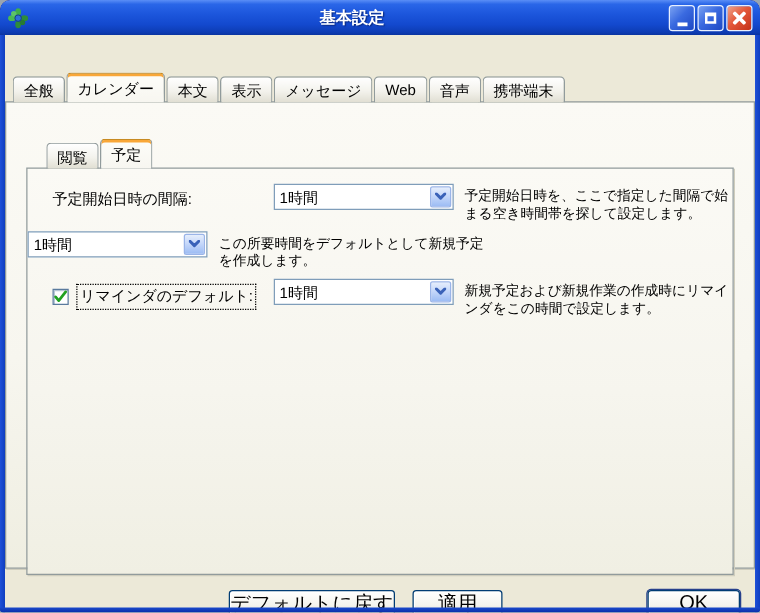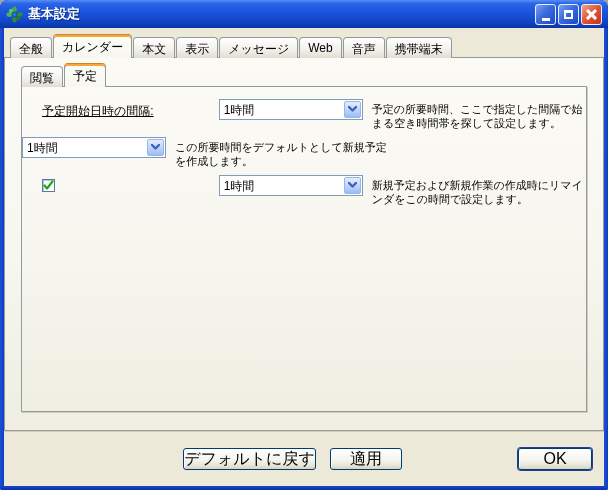--- a/index.html
+++ b/index.html
@@ -16,20 +16,21 @@
   .frame-left,.frame-right,.frame-bottom { position:absolute; background:linear-gradient(90deg,#1e50d8,#0f3ec0); z-index:5; }
   .frame-left { left:0; top:28px; bottom:0; width:4px; }
   .frame-right { right:0; top:28px; bottom:0; width:4px; }
   .frame-bottom { left:0; right:0; bottom:0; height:4px; background:linear-gradient(180deg,#1a49cc,#0a2fa8); }
 
   
   .titlebar {
     position:relative; height:28px; padding:0 6px; display:flex; align-items:center;
     background:linear-gradient(180deg,#5a8ef6 0%, #2a66e8 12%, #1c56dc 40%, #1349ce 70%, #0d3cb4 92%, #0a34a0 100%);
     border-radius:8px 8px 0 0;
+    text-align:center;
   }
   .title-icon { width:17px; height:17px; margin-right:5px; flex:0 0 auto; }
   .title-text { color:#fff; font-weight:bold; font-size:13px; text-shadow:1px 1px 1px #0a2a80; flex:1 1 auto; }
   .title-buttons { display:flex; gap:2px; }
   .tb {
     width:21px; height:21px; border-radius:3px; border:1px solid #e8f0ff;
     display:flex; align-items:center; justify-content:center; cursor:default;
   }
   .tb-blue { background:linear-gradient(135deg,#7aa2f2 0%, #3a6ae0 45%, #1e48c4 100%); }
   .tb-red  { background:linear-gradient(135deg,#f0a58c 0%, #e4583a 45%, #c43018 100%); }
@@ -38,50 +39,50 @@
   .glyph-x  { position:relative; width:11px; height:11px; }
   .glyph-x::before,.glyph-x::after {
     content:""; position:absolute; left:4px; top:-1px; width:3px; height:13px; background:#fff; border-radius:1px;
   }
   .glyph-x::before { transform:rotate(45deg); }
   .glyph-x::after  { transform:rotate(-45deg); }
 
   .client { position:relative; height:458px; padding:5px 4px 0 4px; }
 
   
-  .tabstrip { display:flex; align-items:flex-end; padding-left:6px; height:24px; position:relative; z-index:2; }
+  .tabstrip { display:flex; align-items:flex-end; padding-left:6px; height:24px; position:relative; z-index:2;margin-top:24px; }
   .tab {
     height:21px; padding:3px 8px 0 8px; margin-right:1px;
     border:1px solid #919b9c; border-bottom:none; border-radius:4px 4px 0 0;
     background:linear-gradient(180deg,#ffffff 0%, #f3f2ec 55%, #e0ded2 100%);
     white-space:nowrap; cursor:default; position:relative; top:1px;
   }
   .tab.active {
     height:24px; top:1px; z-index:3; padding-top:4px;
     background:linear-gradient(180deg,#fdfdf9 0%, #f7f6f0 100%);
     border-top:1px solid #c78a22;
     box-shadow:inset 0 2px 0 #f9a738;
   }
 
   .tabpage {
     position:relative; height:374px; border:1px solid #919b9c;
     background:linear-gradient(180deg,#fbfaf5 0%, #f7f6ef 55%, #efeee1 100%);
     box-shadow:1px 1px 0 #cfcdbd;
   }
-  .inner-tabstrip { padding-left:16px; padding-top:5px; height:28px; }
+  .inner-tabstrip { padding-left:32px; padding-top:5px; height:28px; }
   .inner-panel {
     margin:0 16px; height:326px; border:1px solid #919b9c;
     background:linear-gradient(180deg,#fbfaf5 0%, #f6f5ee 55%, #f0efe3 100%);
     box-shadow:1px 1px 0 #cfcdbd;
     padding:12px 0 0 0;
   }
 
   
   .setting-row { display:flex; align-items:flex-start; margin-bottom:7px; min-height:31px; }
-  .row-label-area { width:198px; padding-left:20px; padding-top:4px; display:flex; align-items:center;text-decoration:underline; }
+  .row-label-area { width:198px; padding-left:20px; padding-top:4px; display:flex; align-items:center; }
   .row-label { white-space:nowrap; }
   .row-label.focus-dotted { border:1px dotted #000; padding:1px 2px; }
   .checkbox {
     width:13px; height:13px; background:#fff; border:1px solid #5a7a9c;
     box-shadow:inset 1px 1px 0 #b8c7d6; margin-right:6px; flex:0 0 auto;
     display:flex; align-items:center; justify-content:center; cursor:default;
   }
   .checkbox svg { display:block; }
 
   .combo {
@@ -174,21 +175,21 @@
             <span class="row-label">予定開始日時の間隔:</span>
           </div>
           <div class="combo">
             <span class="combo-value">1時間</span>
             <span class="combo-btn">
               <svg width="9" height="7" viewBox="0 0 9 7">
                   <path d="M1 1 L4.5 4.5 L8 1" fill="none" stroke="#3a62b8" stroke-width="2.4" stroke-linecap="round" stroke-linejoin="round"></path>
                 </svg>
             </span>
           </div>
-          <div class="row-desc">予定の所要時間、ここで指定した間隔で始まる空き時間帯を探して設定します。</div>
+          <div class="row-desc">予定開始日時を、ここで指定した間隔で始まる空き時間帯を探して設定します。</div>
         </div>
 
         <div class="setting-row">
           <div class="combo">
             <span class="combo-value">1時間</span>
             <span class="combo-btn">
               <svg width="9" height="7" viewBox="0 0 9 7">
                   <path d="M1 1 L4.5 4.5 L8 1" fill="none" stroke="#3a62b8" stroke-width="2.4" stroke-linecap="round" stroke-linejoin="round"></path>
                 </svg>
             </span>
@@ -196,20 +197,21 @@
           <div class="row-desc">この所要時間をデフォルトとして新規予定を作成します。</div>
         </div>
 
         <div class="setting-row">
           <div class="row-label-area">
             <span class="checkbox">
               <svg width="11" height="11" viewBox="0 0 11 11">
                   <path d="M1.5 5.5 L4 8.5 L9.5 1.5" fill="none" stroke="#21a121" stroke-width="2.2" stroke-linecap="round" stroke-linejoin="round"></path>
                 </svg>
             </span>
+            <span class="row-label focus-dotted">リマインダのデフォルト:</span>
           </div>
           <div class="combo">
             <span class="combo-value">1時間</span>
             <span class="combo-btn">
               <svg width="9" height="7" viewBox="0 0 9 7">
                   <path d="M1 1 L4.5 4.5 L8 1" fill="none" stroke="#3a62b8" stroke-width="2.4" stroke-linecap="round" stroke-linejoin="round"></path>
                 </svg>
             </span>
           </div>
           <div class="row-desc">新規予定および新規作業の作成時にリマインダをこの時間で設定します。</div>

